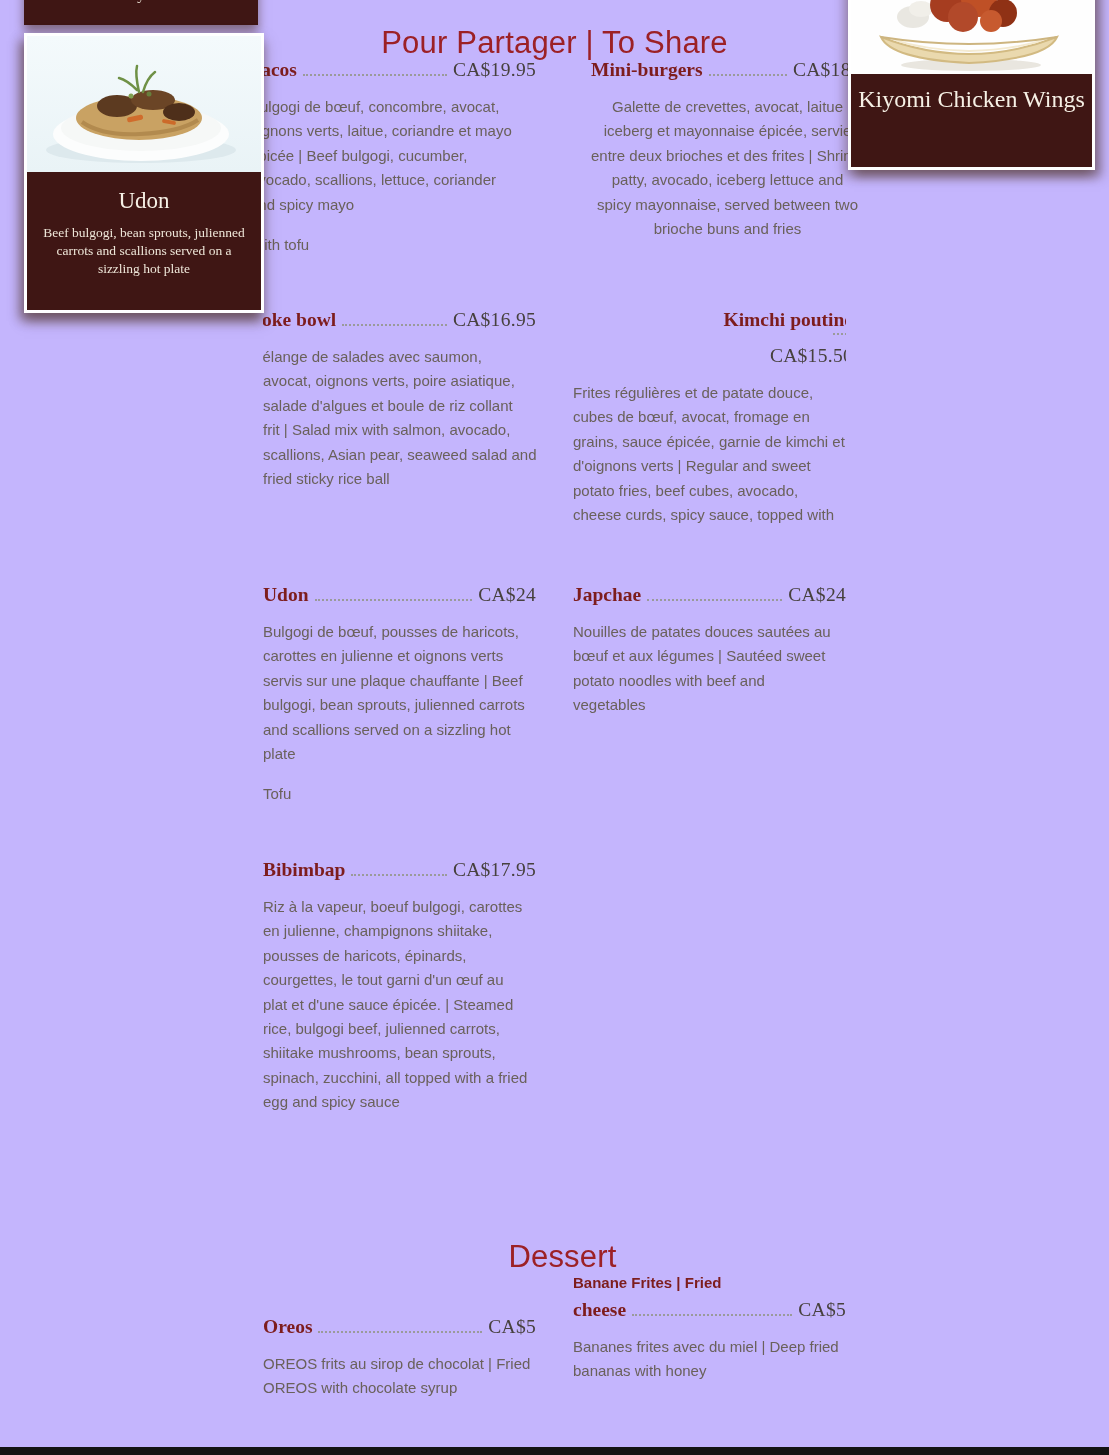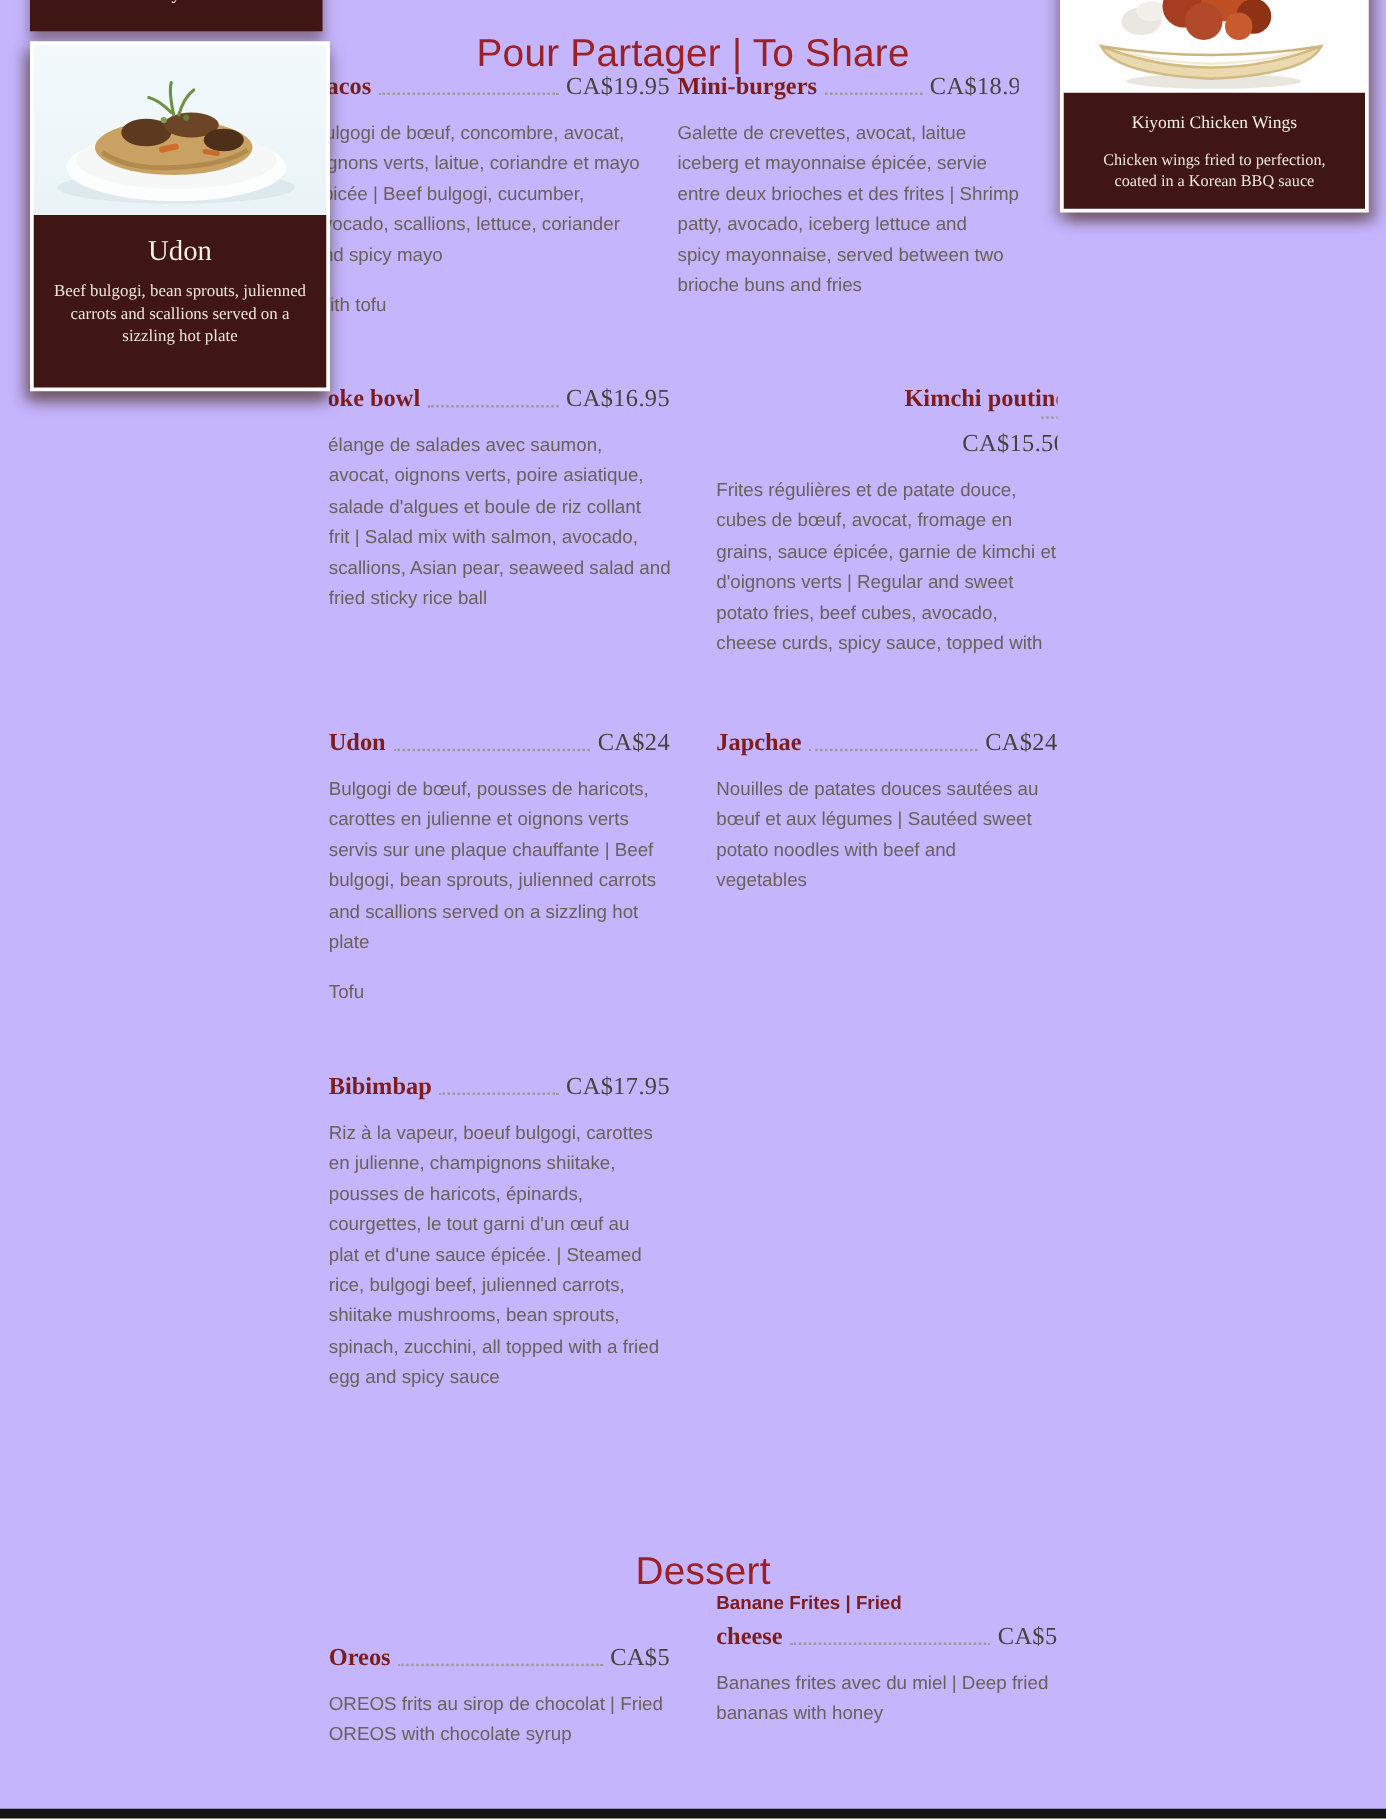--- a/index.html
+++ b/index.html
@@ -20,21 +20,21 @@
   .iname{font-weight:bold;color:#7d1d1d;white-space:nowrap;}
   .dots{flex:1;min-width:14px;border-bottom:2px dotted #9a9a9a;margin:0 6px 7px 6px;}
   .price{color:#47413e;white-space:nowrap;letter-spacing:.3px;}
   .desc{margin-top:12px;font-size:15px;line-height:24.4px;color:#6a615b;white-space:pre;}
   .extra{margin-top:16px;font-size:15px;line-height:24px;color:#6a615b;white-space:pre;}
 
   .it-tacos{left:263px;top:56px;height:202px;}
   .it-tacos .head{margin-left:-13px;width:286px;}
   .it-tacos .desc,.it-tacos .extra{margin-left:-13px;}
 
-  .it-mini{left:542px;top:56px;height:194px;}
+  .it-mini{left:591px;top:56px;height:194px;text-align:center;}
   .it-mini .head{width:calc(100% + 12px);}
 
   .it-poke{left:263px;top:306px;height:195px;}
   .it-poke .head{margin-left:-13px;width:286px;}
   .it-poke .desc{text-indent:-13px;}
 
   .it-kimchi{left:573px;top:306px;height:218px;}
   .it-kimchi .head{width:calc(100% + 7px);flex-direction:column;}
 
   .it-udon{left:263px;top:581px;height:230px;overflow:visible;}
@@ -62,21 +62,21 @@
   #card-udon{left:24px;top:33px;width:234px;}
   #card-udon .photo{height:136px;background:linear-gradient(#f4fafc,#e9f3f6);}
   #card-udon .info{height:122px;padding-top:16px;}
   #card-udon .card-title{font-size:23px;line-height:26px;}
   #card-udon .card-desc{font-size:13.5px;line-height:18px;margin-top:10px;}
 
   #card-kiyomi{left:848px;top:-58px;width:241px;
     box-shadow:6px 7px 10px rgba(72,42,30,.50),-4px 6px 10px rgba(72,42,30,.35);}
   #card-kiyomi .photo{height:129px;background:#fefefe;}
   #card-kiyomi .info{height:80px;padding-top:13px;}
-  #card-kiyomi .card-title{font-size:14px;line-height:24px;}
+  #card-kiyomi .card-title{font-size:24px;line-height:24px;}
   #card-kiyomi .card-desc{font-size:13px;line-height:17px;margin-top:8px;}
 
   #bottom-bar{position:absolute;left:0;right:0;bottom:0;height:8px;background:#141414;}
 </style>
 </head>
 <body>
 
 <div id="stage">
 
   <h2 class="section-heading" id="heading-share">Pour Partager | To Share</h2>
@@ -246,19 +246,17 @@
         <circle cx="152" cy="68" r="14" fill="#8f3115"></circle>
         <circle cx="112" cy="72" r="15" fill="#b2492a"></circle>
         <circle cx="140" cy="76" r="11" fill="#c75a2f"></circle>
         <path d="M30 92 Q118 126 206 92 Q196 114 118 118 Q40 114 30 92 Z" fill="#ead9ae" stroke="#d2ba82" stroke-width="2"></path>
         <path d="M36 92 Q118 118 200 92 Q180 104 118 107 Q56 104 36 92 Z" fill="#f4ead0"></path>
         <path d="M30 92 Q118 106 206 92" stroke="#cdb580" stroke-width="2" fill="none"></path>
       </svg>
     </div>
     <div class="info">
       <div class="card-title">Kiyomi Chicken Wings</div>
-      <div class="card-desc">Chicken wings fried to perfection,
-coated in a Korean BBQ sauce</div>
     </div>
   </div>
 
   <div id="bottom-bar"></div>
 </div>
 
 </body></html>

